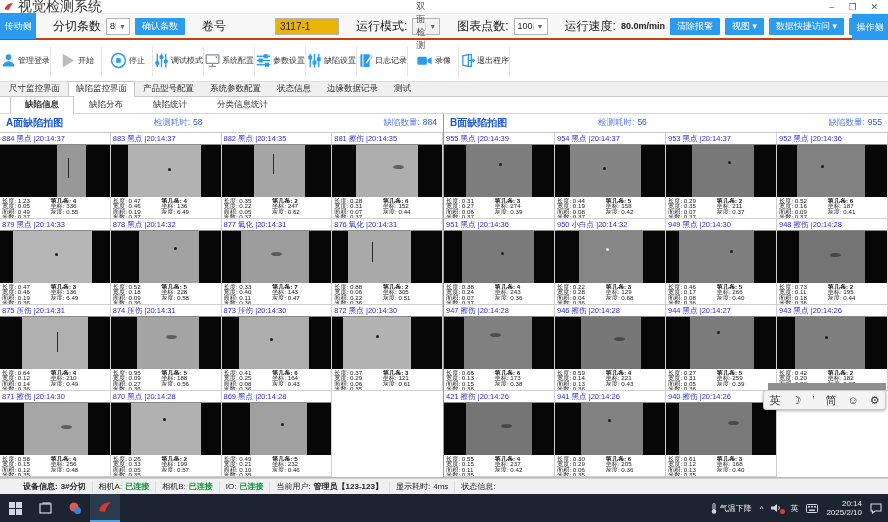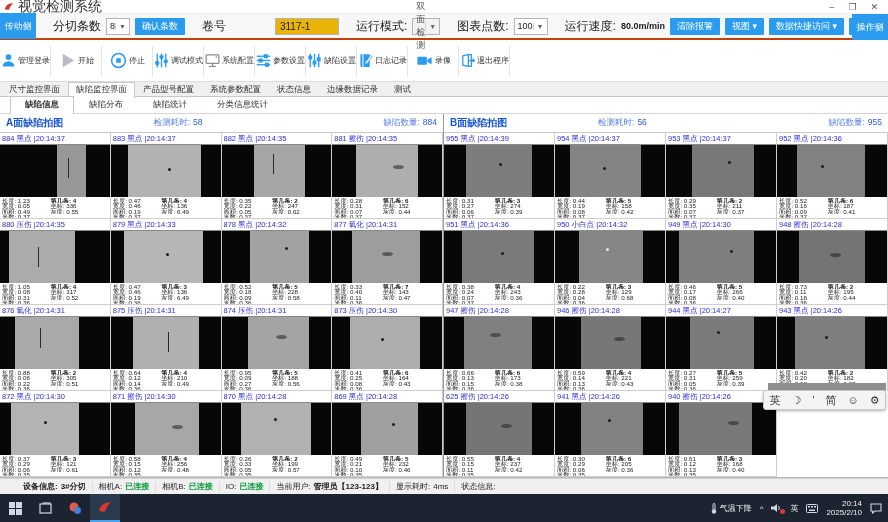--- a/index.html
+++ b/index.html
@@ -27,21 +27,21 @@
   .right-side { position:absolute; right:0; top:0; }
 
   
   .toolbar2 { height:42px; background:#fff; border-bottom:1px solid #ddd; display:flex; align-items:center; }
   .act-btn { width:50px; height:40px; display:flex; flex-direction:row; align-items:center; justify-content:center; gap:1px; cursor:pointer; }
   .act-btn svg { width:19px; height:19px; }
   .act-label { font-size:8px; color:#333; white-space:nowrap; }
   .vsep { width:1px; height:30px; background:#e4e4e4; flex:0 0 auto; }
 
   
-  .tabs-main { height:15px; background:#f0f0f0; display:flex; align-items:center; border-bottom:1px solid #c8c8c8; padding-left:1px; }
+  .tabs-main { height:15px; background:#f0f0f0; display:flex; align-items:flex-end; border-bottom:1px solid #c8c8c8; padding-left:1px; }
   .tab { font-size:8.5px; color:#333; padding:1px 7px 1px 7px; border:1px solid transparent; border-bottom:none; cursor:pointer; white-space:nowrap; }
   .tab.active { background:#fff; border-color:#c8c8c8; margin-bottom:-1px; padding-bottom:2px; }
   .tabs-sub { height:17px; background:#fff; display:flex; align-items:flex-end; border-bottom:1px solid #d5d5d5; padding-left:10px; }
   .tab2 { font-size:8.5px; color:#333; padding:2px 14px; border:1px solid transparent; border-bottom:none; cursor:pointer; white-space:nowrap; }
   .tab2.active { background:#fff; border-color:#c8c8c8; font-weight:bold; margin-bottom:-1px; padding-bottom:3px; }
 
   
   .panels { display:flex; height:364px; border-bottom:1px solid #bbb; }
   .panel { width:444px; border-right:1px solid #999; display:flex; flex-direction:column; }
   .panel:last-child { border-right:none; }
@@ -332,40 +332,20 @@
         <div class="il">米数: 0.37</div>
       </div>
       <div class="ic right">
         <div class="il b">第几条: 6</div>
         <div class="il">坐标: 152</div>
         <div class="il">灰度: 0.44</div>
       </div>
     </div>
   </div>
           <div class="cell">
-    <div class="cell-head">880 压伤 |20:14:35</div>
-    <div class="cell-img">
-      <div class="band" style="left: 8%; width: 60%; background: rgb(171, 171, 171);"></div>
-      <div class="mark vline" style="left: 35%; top: 30%;"></div>
-    </div>
-    <div class="cell-info">
-      <div class="ic left">
-        <div class="il">长度: 1.05</div>
-        <div class="il">宽度: 0.08</div>
-        <div class="il">面积: 0.31</div>
-        <div class="il">米数: 0.36</div>
-      </div>
-      <div class="ic right">
-        <div class="il b">第几条: 4</div>
-        <div class="il">坐标: 317</div>
-        <div class="il">灰度: 0.52</div>
-      </div>
-    </div>
-  </div>
-          <div class="cell">
     <div class="cell-head">879 黑点 |20:14:33</div>
     <div class="cell-img">
       <div class="band" style="left: 12%; width: 72%; background: rgb(182, 182, 182);"></div>
       <div class="mark dot" style="left: 50%; top: 42%;"></div>
     </div>
     <div class="cell-info">
       <div class="ic left">
         <div class="il">长度: 0.47</div>
         <div class="il">宽度: 0.46</div>
         <div class="il">面积: 0.19</div>
@@ -821,21 +801,21 @@
         <div class="il">米数: 0.35</div>
       </div>
       <div class="ic right">
         <div class="il b">第几条: 2</div>
         <div class="il">坐标: 182</div>
         <div class="il">灰度: 0.37</div>
       </div>
     </div>
   </div>
           <div class="cell">
-    <div class="cell-head">625 擦伤 |20:14:26</div>
+    <div class="cell-head">421 擦伤 |20:14:26</div>
     <div class="cell-img">
       <div class="band" style="left: 20%; width: 60%; background: rgb(117, 117, 117);"></div>
       <div class="mark smudge" style="left: 52%; top: 40%;"></div>
     </div>
     <div class="cell-info">
       <div class="ic left">
         <div class="il">长度: 0.55</div>
         <div class="il">宽度: 0.15</div>
         <div class="il">面积: 0.11</div>
         <div class="il">米数: 0.35</div>

